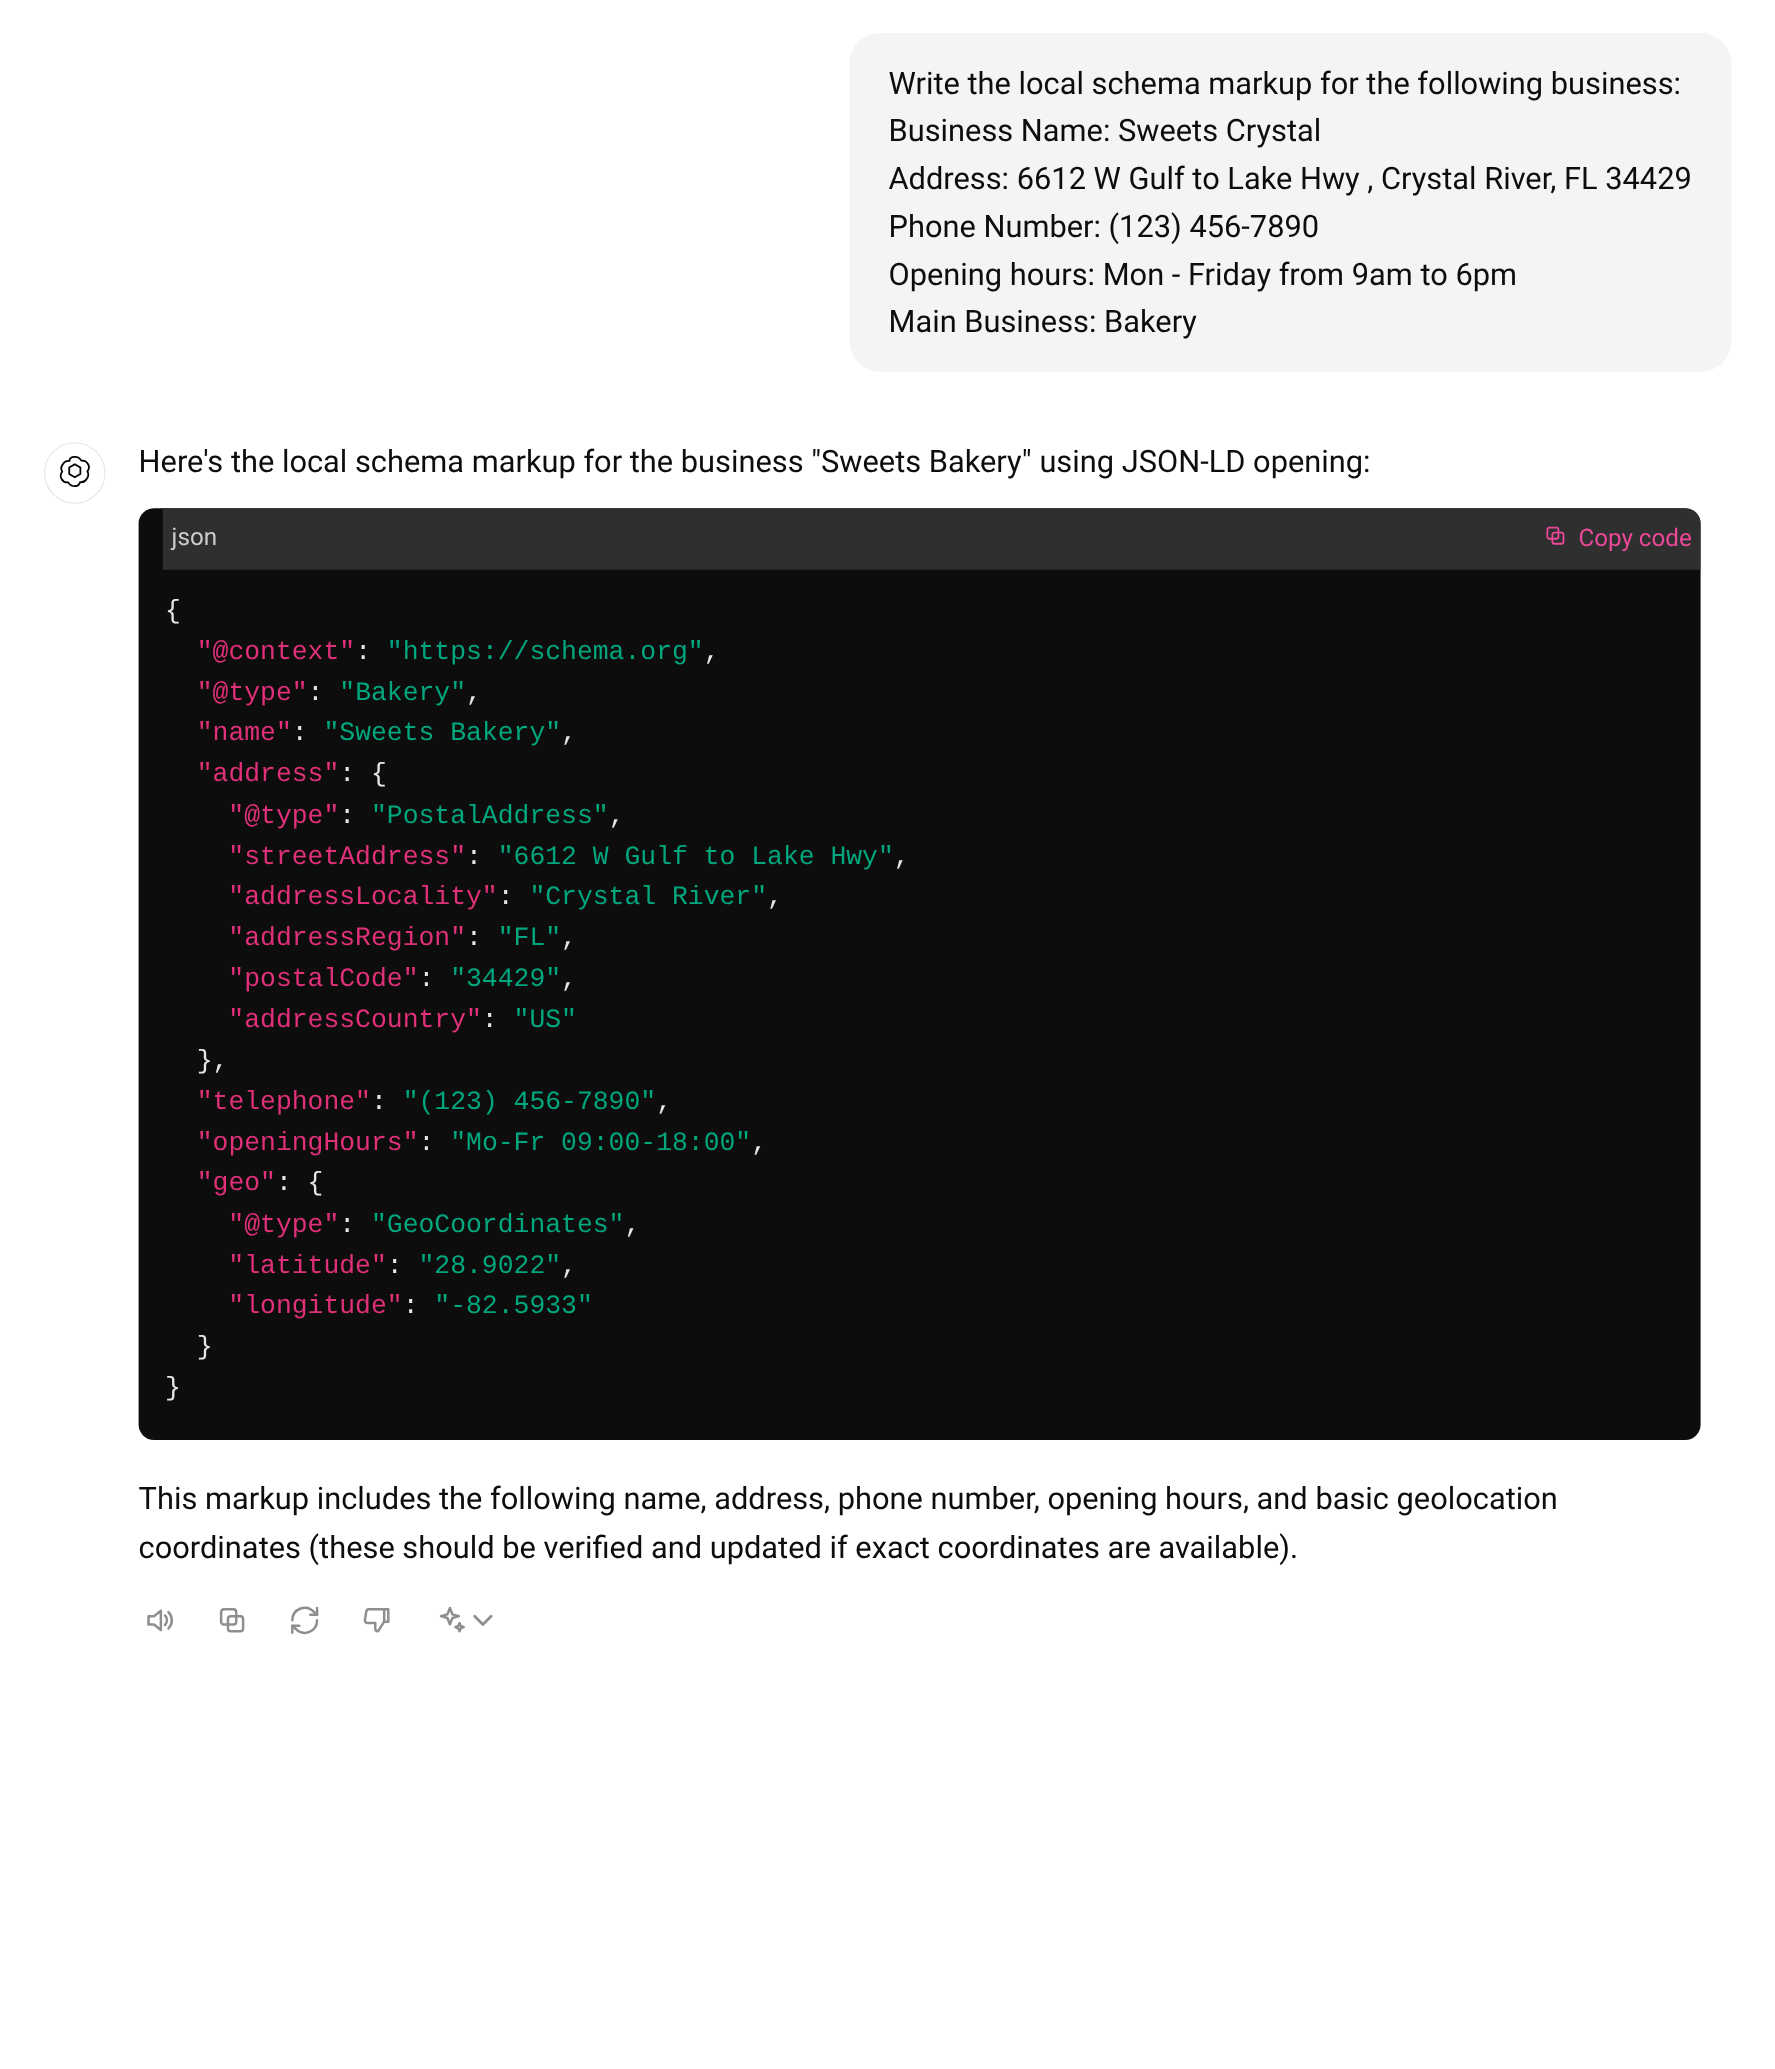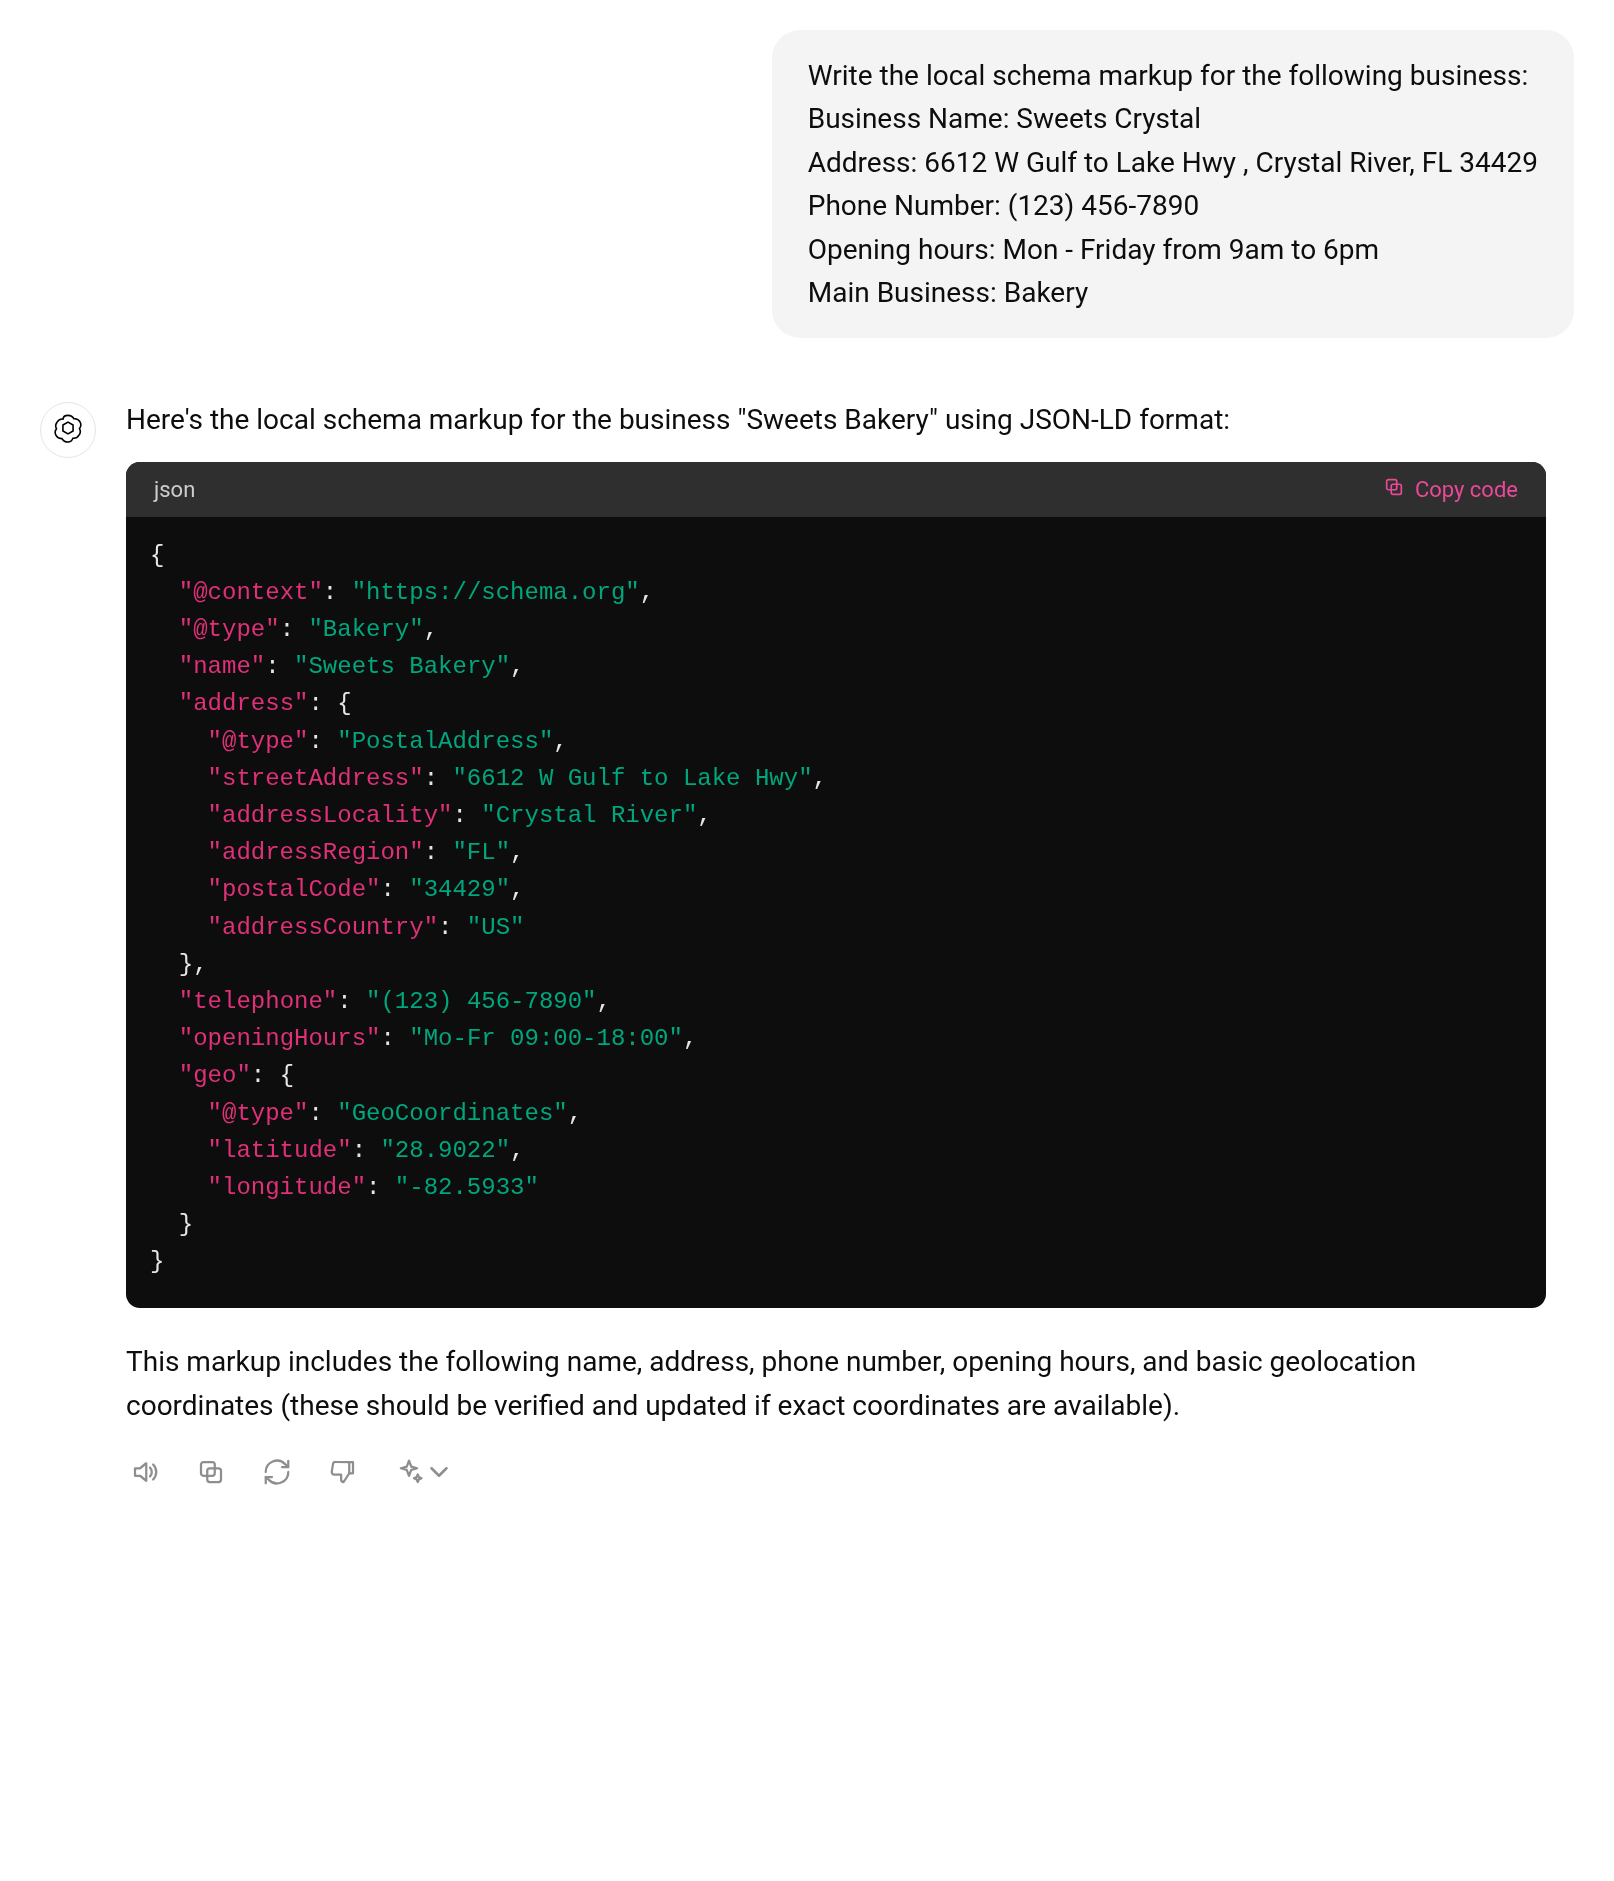--- a/index.html
+++ b/index.html
@@ -67,23 +67,23 @@
     border-radius: 14px;
     overflow: hidden;
     background: #0d0d0d;
     margin-bottom: 32px;
   }
   .code-header {
     background: #2f2f2f;
     color: #cdcdcd;
     display: flex;
     justify-content: space-between;
-    align-items: center;
-    padding: 14px 28px;
+    padding: 14px 8px;
     font-size: 22px;
+    margin-left: 22px;
   }
   .code-lang { color: #cdcdcd; }
   .copy-btn {
     display: flex;
     align-items: center;
     gap: 10px;
     background: none;
     border: none;
     color: #ec4899;
     font-size: 22px;
@@ -147,21 +147,21 @@
       <span>
         <svg viewBox="0 0 24 24" fill="none" stroke="#000" stroke-width="1.2">
           <path d="M12 2.5c1.9 0 3.6 1 4.5 2.6 1.8-.2 3.6.7 4.5 2.3.9 1.6.7 3.6-.4 5 .9 1.6.7 3.6-.4 5-.9 1.6-2.7 2.5-4.5 2.3C15 21.5 13.3 22.5 12 22.5c-1.9 0-3.6-1-4.5-2.6-1.8.2-3.6-.7-4.5-2.3-.9-1.6-.7-3.6.4-5-.9-1.6-.7-3.6.4-5 .9-1.6 2.7-2.5 4.5-2.3C8.4 3.5 10.1 2.5 12 2.5z"></path>
           <path d="M9 8.5l6 3.5-6 3.5z" fill="#000" stroke="none" opacity="0"></path>
           <path d="M8.2 9.8L12 7.6l3.8 2.2v4.4L12 16.4l-3.8-2.2z"></path>
         </svg>
       </span>
     </div>
 
     <div class="assistant-content">
-      <p class="assistant-text">Here's the local schema markup for the business "Sweets Bakery" using JSON-LD format:</p>
+      <p class="assistant-text">Here's the local schema markup for the business "Sweets Bakery" using JSON-LD opening:</p>
 
       <div class="code-block">
         <div class="code-header">
           <span class="code-lang">json</span>
           <button class="copy-btn">
             <span>
               <svg viewBox="0 0 24 24" fill="none" stroke="currentColor" stroke-width="1.8" stroke-linecap="round" stroke-linejoin="round">
                 <rect x="9" y="9" width="11" height="11" rx="2"></rect>
                 <rect x="4" y="4" width="11" height="11" rx="2"></rect>
               </svg>

